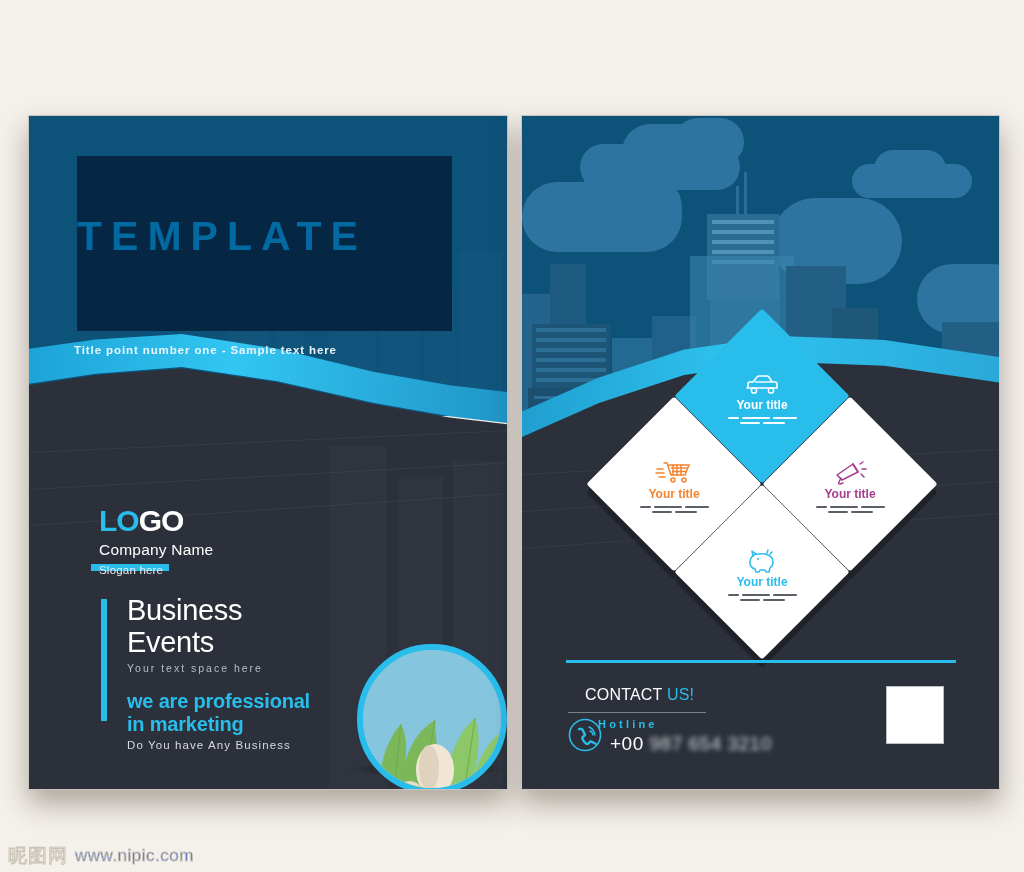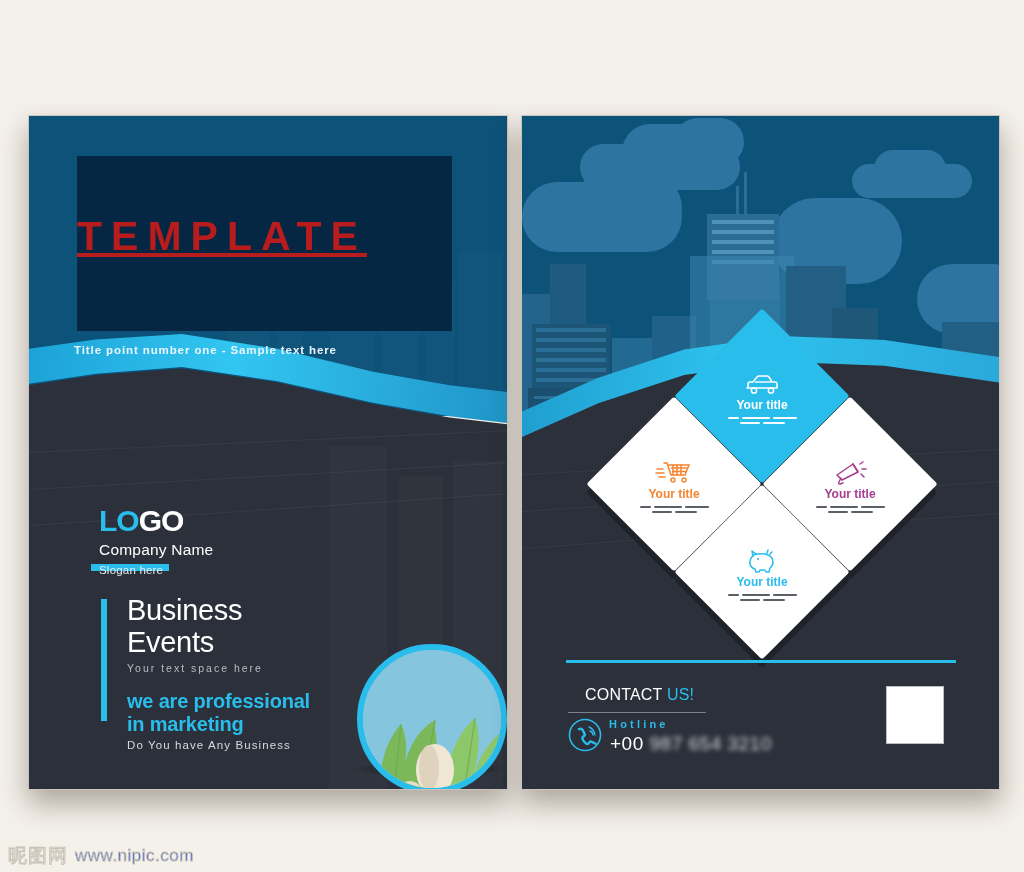--- a/index.html
+++ b/index.html
@@ -50,23 +50,22 @@
   .title-line1 {
     position:absolute; left:48px; top:38px;
     font-size:41px; font-weight:700; letter-spacing:5px; color:#fff; line-height:1;
     white-space:nowrap;
   }
   .m-badge {
     display:inline-block; background:#29bdec; padding:3px 5px 4px 6px; margin-right:2px;
   }
   .title-line2 {
     position:absolute; left:48px; top:100px;
-    font-size:41px; font-weight:700; letter-spacing:9px; color:#b91c1c; line-height:1;
+    font-size:41px; font-weight:700; letter-spacing:9px; color:#0369a1; line-height:1;
     white-space:nowrap;
-    text-decoration:underline;
   }
   .subtitle {
     position:absolute; left:45px; top:227px;
     color:#eaf4fb; font-size:11.5px; font-weight:700; letter-spacing:.9px; line-height:1.32;
   }
 
   .logo-wrap { position:absolute; left:70px; top:390px; }
   .logo-text { font-size:30px; font-weight:700; letter-spacing:-1px; color:#fff; line-height:1; }
   .logo-text .lo { color:#29bdec; }
   .company-name { font-size:15.5px; font-weight:400; color:#fff; margin-top:5px; letter-spacing:.2px; }
@@ -128,21 +127,21 @@
   .dia-lines { display:flex; flex-direction:column; align-items:center; gap:3px; margin-top:3px; }
   .dl-row { display:flex; gap:3px; align-items:center; }
   .dl { height:1.6px; background:#5b6068; border-radius:1px; }
   .dia.top .dl { background:rgba(255,255,255,.95); }
 
   .contact-rule { position:absolute; left:44px; top:544px; width:390px; height:3px; background:#29bdec; }
   .contact-title { position:absolute; left:46px; top:570px; font-size:16px; color:#fff; letter-spacing:.2px;margin-left:17px; }
   .contact-title .us { color:#29bdec; }
   .contact-underline { position:absolute; left:46px; top:596px; width:138px; height:1px; background:#7c8089; }
   .phone-icon { position:absolute; left:46px; top:602px; width:34px; height:34px; }
-  .hotline { position:absolute; left:87px; top:602px; font-size:11px; color:#29bdec; letter-spacing:3.2px; font-weight:700; }
+  .hotline { position:absolute; left:76px; top:602px; font-size:11px; color:#29bdec; letter-spacing:3.2px; font-weight:700; }
   .phone-num { position:absolute; left:88px; top:617px; font-size:19px; color:#fff; font-weight:400; letter-spacing:.5px; white-space:nowrap; }
   .phone-num .blur { color:#d7d9dc; filter:blur(2.6px); }
   .qr-box { position:absolute; left:364px; top:570px; width:58px; height:58px; background:#fff; border:1px solid #b9bdc4; }
 
   
   .wm-left { position:absolute; left:8px; top:843px; display:flex; align-items:center; gap:7px; }
   .wm-cn {
     font-size:19px; color:#f7f4ee; letter-spacing:1px;
     -webkit-text-stroke:1px #c9c3b7; font-family:"DejaVu Sans", sans-serif;
   }

